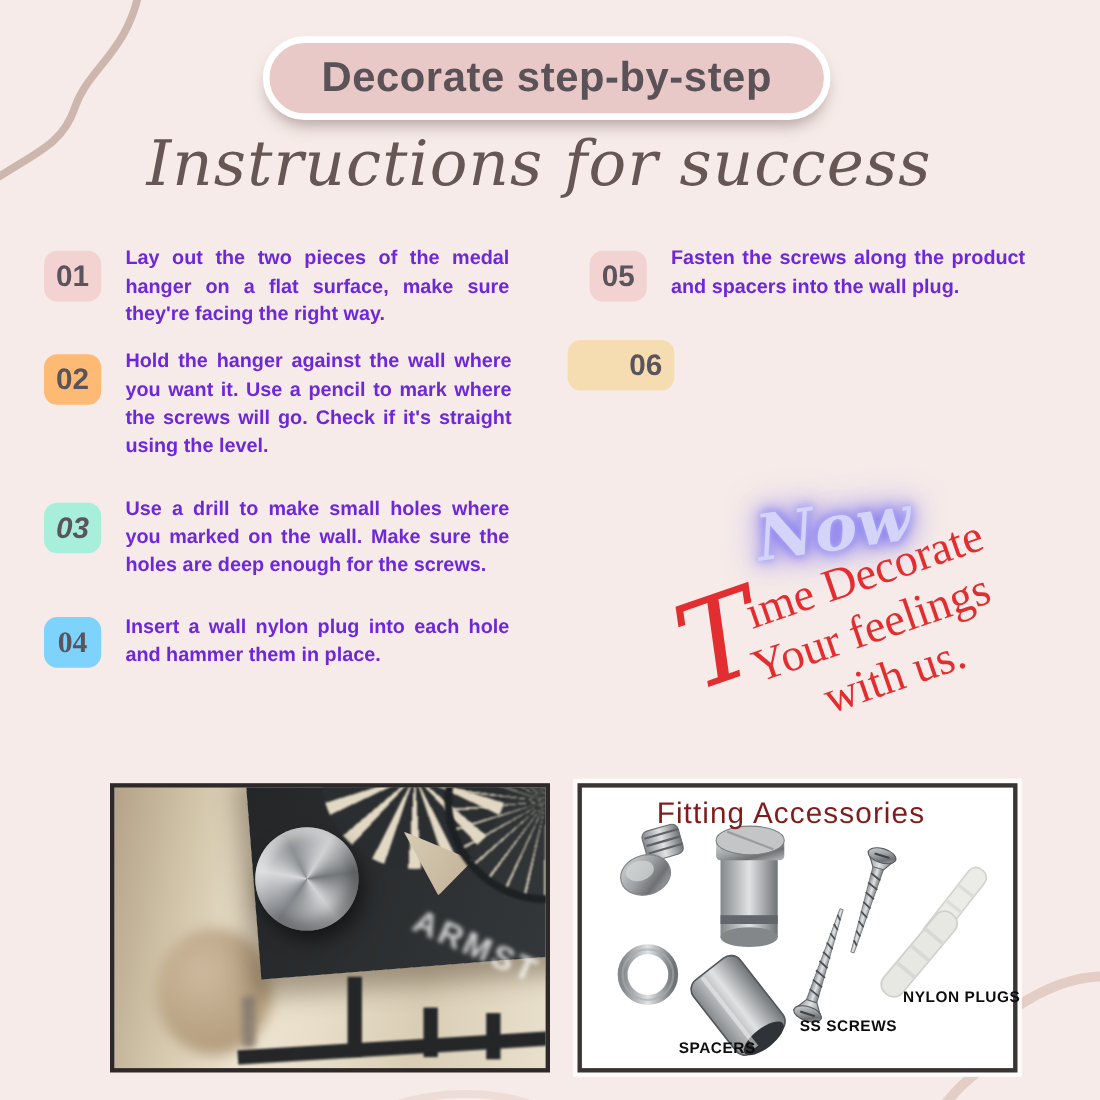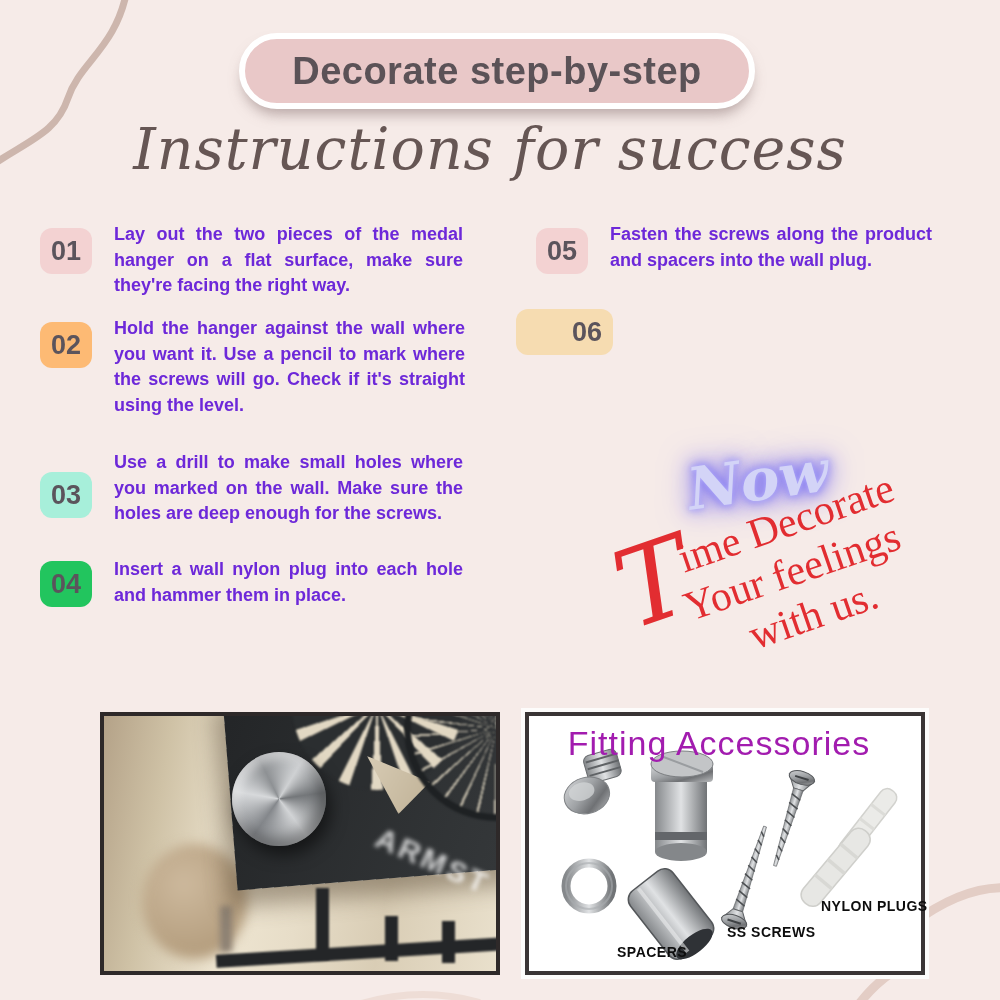--- a/index.html
+++ b/index.html
@@ -25,21 +25,21 @@
   .badge{flex:0 0 auto;width:52px;height:46px;border-radius:12px;display:flex;align-items:center;
          justify-content:center;font-size:27px;font-weight:bold;color:#5b545c;}
   .step-text{margin:0;font-size:18px;font-weight:600;line-height:1.42;color:#6d28d9;
              text-align:justify;}
   .s1{left:40px;top:222px;width:423px;}
   .s2{left:40px;top:316px;width:425px;}
   .s3{left:40px;top:450px;width:423px;}
   .s4{left:40px;top:557px;width:423px;}
   .s5{left:516px;top:222px;width:416px;}
   .s6{left:516px;top:305px;width:416px;}
-  .s1 .badge{margin-top:6px;} .s2 .badge{margin-top:6px;} .s3 .badge{margin-top:22px;}
+  .s1 .badge{margin-top:6px;} .s2 .badge{margin-top:6px;} .s3 .badge{margin-top:7px;font-style:italic;}
   .s4 .badge{margin-top:4px;} .s5 .badge{margin-top:6px;} .s6 .badge{margin-top:4px;}
 
   
   .now{position:absolute;left:678px;top:446px;width:160px;text-align:center;z-index:2;
        transform:rotate(-8deg);font-family:"DejaVu Serif",serif;font-style:italic;font-weight:bold;
        font-size:58px;color:#d3d4f7;
        text-shadow:0 0 4px #b9b4fa,0 0 10px #837af2,0 0 20px #6f63ef,0 0 34px #7a6ff0;}
   .tagline{position:absolute;left:602px;top:504px;width:360px;z-index:2;transform:rotate(-19deg);
            color:#e22d31;font-family:"Liberation Serif",serif;font-size:42px;line-height:1.14;
            text-align:center;}
@@ -83,22 +83,22 @@
   .stem-b{left:281px;top:200px;height:45px;}
   .stem-c{left:338px;top:205px;height:42px;}
   .stem-shadow{position:absolute;left:116px;top:190px;width:12px;height:46px;background:#8d8173;
         filter:blur(3px);z-index:2;}
   .rail{position:absolute;left:112px;top:230px;width:290px;height:13px;background:#242628;
         transform:rotate(-3.5deg);z-index:5;filter:blur(1px);}
 
   
   .acc{position:absolute;left:525px;top:712px;width:392px;height:255px;border:4px solid #3a3535;
        background:#ffffff;box-shadow:0 0 0 4px #fdfcfb;z-index:2;}
-  .acc-title{position:absolute;left:0;right:12px;top:8px;text-align:center;font-size:34px;
-       font-weight:400;color:#a21caf;letter-spacing:1px;}
+  .acc-title{position:absolute;left:0;right:12px;top:8px;text-align:center;font-size:27px;
+       font-weight:400;color:#7f1d1d;letter-spacing:1px;}
   .acc-svg{position:absolute;inset:0;width:392px;height:255px;}
   .acc-label{position:absolute;font-size:14px;font-weight:bold;color:#0d0d0d;letter-spacing:.5px;
        white-space:nowrap;}
   .lbl-spacers{left:88px;top:228px;}
   .lbl-screws{left:198px;top:208px;}
   .lbl-plugs{left:292px;top:182px;}
 </style>
 </head>
 <body>
 
@@ -122,21 +122,21 @@
   </div>
   <div class="step s2">
     <div class="badge" style="background: #fdba74;">02</div>
     <p class="step-text">Hold the hanger against the wall where you want it. Use a pencil to mark where the screws will go. Check if it's straight using the level.</p>
   </div>
   <div class="step s3">
     <div class="badge" style="background: rgb(167, 239, 218);">03</div>
     <p class="step-text">Use a drill to make small holes where you marked on the wall. Make sure the holes are deep enough for the screws.</p>
   </div>
   <div class="step s4">
-    <div class="badge" style="background: #22c55e;">04</div>
+    <div class="badge" style="background: #7dd3fc; font-family: Liberation Serif, serif;">04</div>
     <p class="step-text">Insert a wall nylon plug into each hole and hammer them in place.</p>
   </div>
   <div class="step s5">
     <div class="badge" style="background: rgb(243, 210, 210); margin-left: 20px;">05</div>
     <p class="step-text">Fasten the screws along the product and spacers into the wall plug.</p>
   </div>
   <div class="step s6">
     <div class="badge" style="background: rgb(246, 220, 177); padding-left: 45px;">06</div>
   </div>
 

